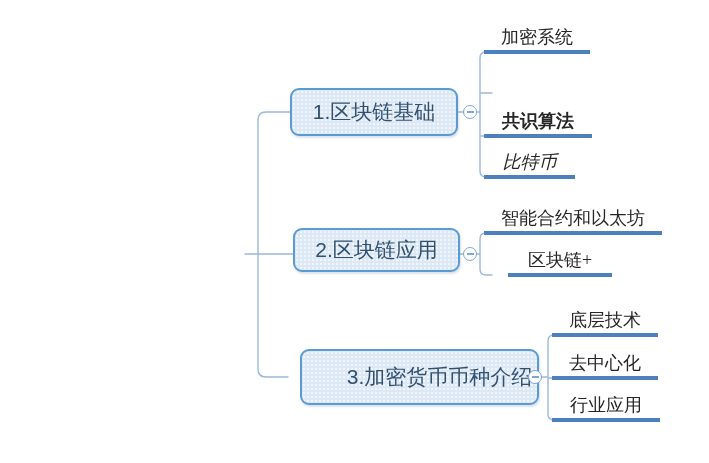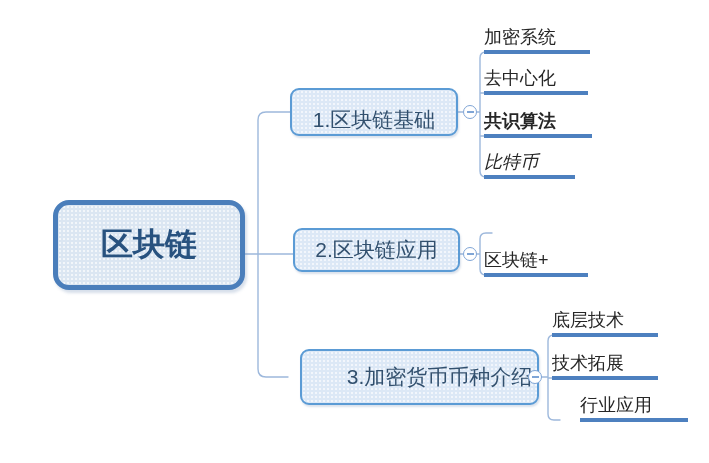--- a/index.html
+++ b/index.html
@@ -22,38 +22,38 @@
     background-color:#dbe6f2;
     font-size:32px;font-weight:bold;color:#28527f;
     box-shadow:2px 3px 3px rgba(110,140,180,0.28);
   }
   .branch-node{
     border:2px solid #5b9bd5;border-radius:9px;
     font-size:21px;color:#32506e;
     box-shadow:1px 2px 2px rgba(110,140,180,0.25);
     white-space:nowrap;
   }
-  .branch-1{left:290px;top:88px;width:168px;height:48px;align-items:flex-end;}
+  .branch-1{left:290px;top:88px;width:168px;height:48px;}
   .branch-2{left:293px;top:228px;width:167px;height:44px;}
   .branch-3{left:300px;top:349px;width:239px;height:56px;padding-left:40px;}
   .child-node{
     position:absolute;height:26px;line-height:26px;
     border-bottom:4px solid #4d80bf;
-    text-align:left;font-size:18px;color:#262626;
+    text-align:center;font-size:18px;color:#262626;
     white-space:nowrap;box-sizing:content-box;
   }
   .b1c0{left:484px;top:24px;width:106px;}
   .b1c1{left:484px;top:65px;width:104px;}
   .b1c2{left:484px;top:108px;width:108px;font-weight:bold;}
   .b1c3{left:484px;top:149px;width:91px;font-style:italic;}
   .b2c0{left:484px;top:205px;width:178px;}
-  .b2c1{left:484px;top:247px;width:104px;}
+  .b2c1{left:508px;top:247px;width:104px;font-family:Liberation Serif, serif;}
   .b3c0{left:552px;top:307px;width:106px;}
   .b3c1{left:552px;top:350px;width:106px;}
-  .b3c2{left:580px;top:392px;width:108px;}
+  .b3c2{left:552px;top:392px;width:108px;}
   .toggle{
     position:absolute;width:14px;height:14px;box-sizing:border-box;
     border:1px solid #7fa5d6;border-radius:50%;background:#ffffff;
     display:flex;align-items:center;justify-content:center;cursor:pointer;
   }
   .toggle-1{left:463px;top:105px;}
   .toggle-2{left:463px;top:247px;}
   .toggle-3{left:528px;top:370px;}
   .minus{width:7px;height:2px;background:#7fa5d6;}
 </style>
@@ -73,46 +73,43 @@
              M480 136 H492
              M460 254 H463 M477 254 H480
              M480 254 V239 Q480 233 486 233 H492
              M480 254 V269 Q480 275 486 275 H492
              M527 377 H528 M542 377 H548
              M548 377 V341 Q548 335 554 335 H560
              M548 378 H560
              M548 377 V414 Q548 420 554 420 H560" fill="none" stroke="#9db8dc" stroke-width="1.4" stroke-linecap="round"></path>
   </svg>
 
-  <div class="node root-node">
-    <span>区块链</span>
-  </div>
 
   <div class="node branch-node branch-1">
     <span>1.区块链基础</span>
   </div>
   <div class="toggle toggle-1">
     <div class="minus"></div>
   </div>
   <div class="child-node b1c0">加密系统</div>
-  <div class="child-node b1c1">去中心化</div>
   <div class="child-node b1c2">共识算法</div>
   <div class="child-node b1c3">比特币</div>
 
   <div class="node branch-node branch-2">
     <span>2.区块链应用</span>
   </div>
   <div class="toggle toggle-2">
     <div class="minus"></div>
   </div>
+  <div class="child-node b2c0">智能合约和以太坊</div>
   <div class="child-node b2c1">区块链+</div>
 
   <div class="node branch-node branch-3">
     <span>3.加密货币币种介绍</span>
   </div>
   <div class="toggle toggle-3">
     <div class="minus"></div>
   </div>
   <div class="child-node b3c0">底层技术</div>
-  <div class="child-node b3c1">技术拓展</div>
+  <div class="child-node b3c1">去中心化</div>
   <div class="child-node b3c2">行业应用</div>
 
 </div>
 
 </body></html>

